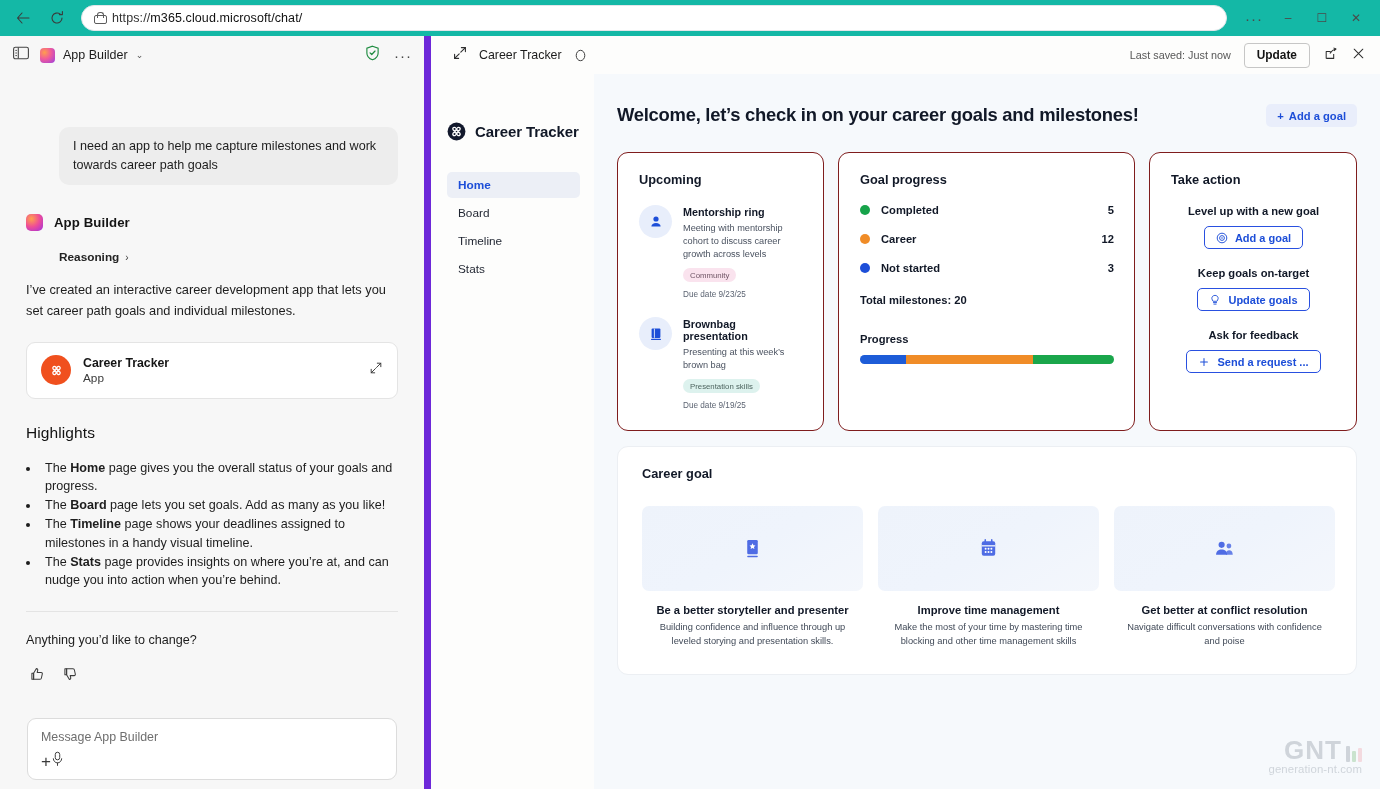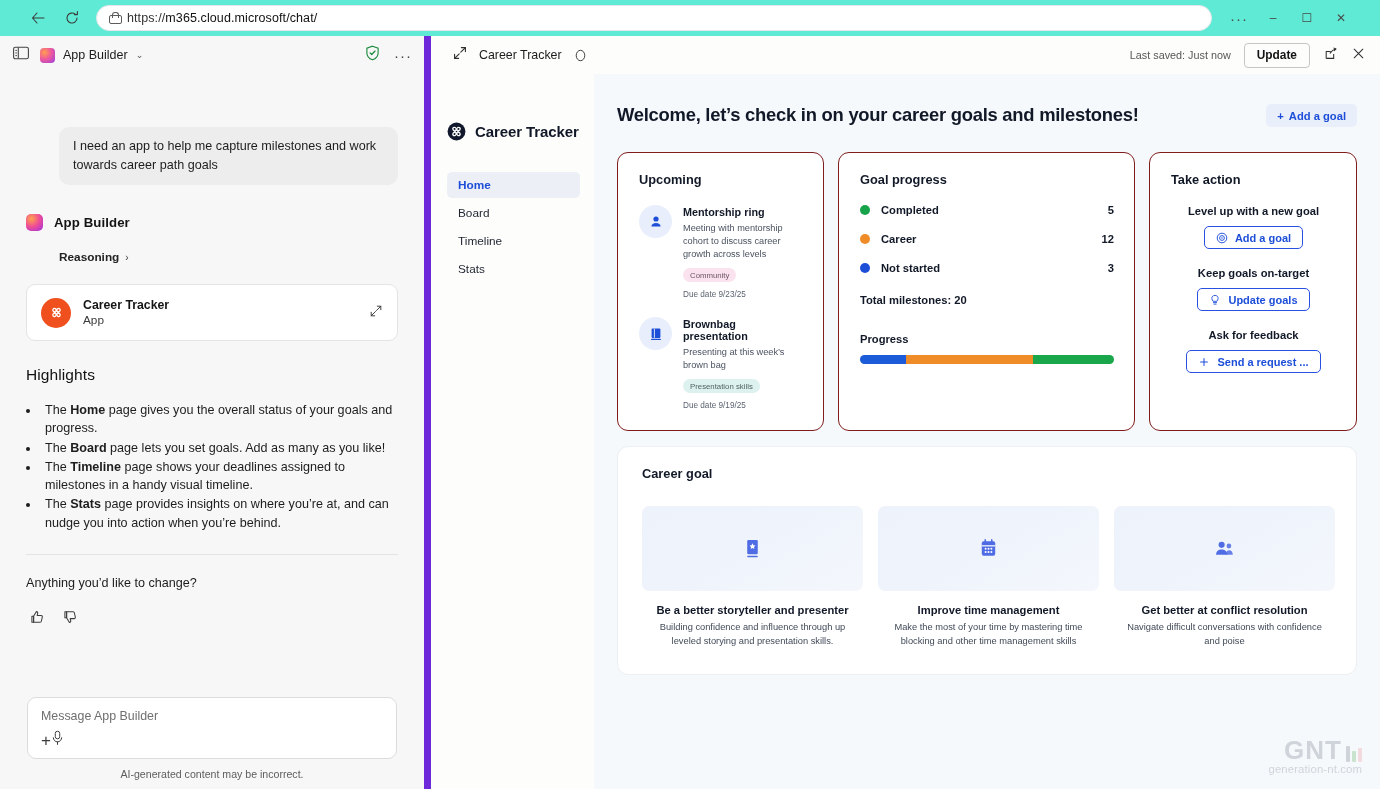--- a/index.html
+++ b/index.html
@@ -6,21 +6,21 @@
   html, body {
     width: 1380px; height: 789px;
     font-family: "Liberation Sans", sans-serif;
     background: #ffffff;
     overflow: hidden;
   }
 
   
   .browser-bar {
     height: 36px; display: flex; align-items: center;
-    background: #5eead4; padding: 0 22px; gap: 2px;
+    background: #14b8a6; padding: 0 7px; gap: 2px;
   }
   .nav-btn {
     width: 32px; height: 28px; display: flex; align-items: center; justify-content: center;
     color: #3b3b3b; border-radius: 4px; font-size: 15px;
   }
   .urlbar {
     flex: 1; height: 26px; background: #ffffff; border-radius: 13px;
     display: flex; align-items: center; gap: 7px; padding: 0 12px;
     margin: 0 8px 0 6px; border: 1px solid #e3e6ea;
   }
@@ -320,20 +320,21 @@
       <div class="assistant-head">
         <span class="assistant-avatar"></span>
         <span class="assistant-name">App Builder</span>
       </div>
 
       <div class="reasoning-row">
         <span class="reasoning-label">Reasoning</span>
         <span class="reasoning-chev">›</span>
       </div>
 
+      <div class="para">I’ve created an interactive career development app that lets you set career path goals and individual milestones.</div>
 
       <div class="app-card">
         <span class="app-card-icon">
           <svg viewBox="0 0 20 20" width="17" height="17">
             <g fill="none" stroke="#ffffff" stroke-width="1.5" stroke-linecap="round">
               <circle cx="10" cy="10" r="1.9"></circle>
               <path d="M10 8.1 C10 5.4 7.2 4.4 6 6 C4.9 7.5 6.6 9.4 8.4 9.4"></path>
               <path d="M11.6 9.4 C13.4 9.4 15.1 7.5 14 6 C12.8 4.4 10 5.4 10 8.1"></path>
               <path d="M8.4 10.6 C6.6 10.6 4.9 12.5 6 14 C7.2 15.6 10 14.6 10 11.9"></path>
               <path d="M10 11.9 C10 14.6 12.8 15.6 14 14 C15.1 12.5 13.4 10.6 11.6 10.6"></path>
@@ -387,21 +388,20 @@
           <span class="plus-icon">+</span>
           <span>
             <svg class="mic-icon" viewBox="0 0 14 17">
               <rect x="4.6" y="1.2" width="4.8" height="8.2" rx="2.4" fill="none" stroke="currentColor" stroke-width="1.05"></rect>
               <path d="M2.5 8.2 A4.5 4.5 0 0 0 11.5 8.2" fill="none" stroke="currentColor" stroke-width="1.05" stroke-linecap="round"></path>
               <path d="M7 12.8 V15.4" stroke="currentColor" stroke-width="1.05" stroke-linecap="round"></path>
             </svg>
           </span>
         </div>
       </div>
-      <div class="disclaimer">AI-generated content may be incorrect.</div>
     </div>
   </div>
 
   <div class="app-pane">
     <div class="app-topbar">
       <span>
         <svg class="expand-icon" viewBox="0 0 14 14">
           <path d="M8.4 1.6 H12.4 V5.6" fill="none" stroke="currentColor" stroke-width="1.1" stroke-linecap="round" stroke-linejoin="round"></path>
           <path d="M12.4 1.6 L7.8 6.2" fill="none" stroke="currentColor" stroke-width="1.1" stroke-linecap="round"></path>
           <path d="M5.6 12.4 H1.6 V8.4" fill="none" stroke="currentColor" stroke-width="1.1" stroke-linecap="round" stroke-linejoin="round"></path>

